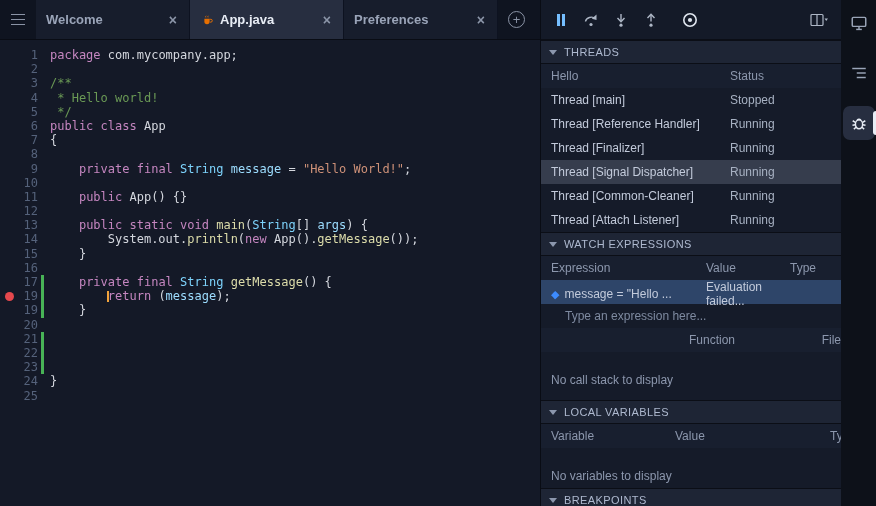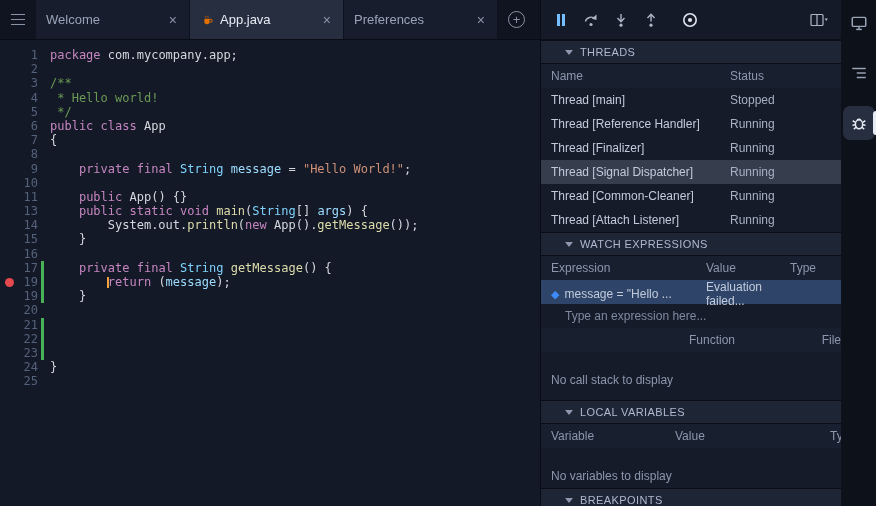--- a/index.html
+++ b/index.html
@@ -11,21 +11,21 @@
     font-size:12px;
   }
   .app { display:flex; width:876px; height:506px; }
 
   
   .editor-pane { width:541px; display:flex; flex-direction:column; border-right:1px solid #090c14; background:#141927; }
   .tab-bar { height:40px; background:#0f1420; display:flex; align-items:stretch; border-bottom:1px solid #090c14; flex-shrink:0; }
   .menu-btn { width:36px; display:flex; align-items:center; justify-content:center; cursor:pointer; }
   .hamb { width:14px; height:1.6px; background:#8a93a5; box-shadow:0 5px 0 #8a93a5, 0 -5px 0 #8a93a5; display:block; }
   .tabs { display:flex; }
-  .tab { width:154px; display:flex; align-items:center; gap:6px; padding:0 10px; background:#171d2c; border-right:1px solid #0d1220; color:#9aa4b8; font-size:13px; cursor:pointer; }
+  .tab { width:154px; display:flex; align-items:center; gap:6px; padding:0 10px; background:#171d2c; border-right:1px solid #0d1220; color:#9aa4b8; font-size:13px; cursor:pointer;font-weight:bold; }
   .tab.active { background:#272e40; color:#e8edf5; }
   .tab-label { flex:1; white-space:nowrap; overflow:hidden; text-overflow:ellipsis; }
   .tab-close { color:#8b95a8; font-size:14px; padding:0 2px; }
   .tab-icon { display:flex; align-items:center; }
   .add-tab { display:flex; align-items:center; padding:0 10px; }
   .add-circle { width:17px; height:17px; border:1.2px solid #8a93a5; border-radius:50%; display:flex; align-items:center; justify-content:center; color:#8a93a5; font-size:13px; line-height:1; cursor:pointer; }
 
   .code-area { flex:1; padding-top:8px; font-family:"DejaVu Sans Mono","Liberation Mono",monospace; font-size:12px; overflow:hidden; }
   .code-row { display:flex; height:14.2px; line-height:14.2px; white-space:pre; }
   .bp { width:18px; display:flex; align-items:center; justify-content:center; flex-shrink:0; }
@@ -39,21 +39,21 @@
   .tk-fg{color:#d4d7de} .tk-lens{color:#76829b}
   .tk-cursor{display:inline-block;width:2px;height:11px;background:#f2a33c;vertical-align:middle;margin:0 -1px;}
 
   
   .debug-pane { width:300px; display:flex; flex-direction:column; background:#151b29; flex-shrink:0; }
   .debug-toolbar { height:40px; display:flex; align-items:center; padding:0 12px; gap:14px; background:#141a28; border-bottom:1px solid #0b0e16; flex-shrink:0; }
   .tbtn { background:none; border:none; padding:0; display:flex; align-items:center; cursor:pointer; }
   .spacer { flex:1; }
 
   .sections { flex:1; overflow:hidden; display:flex; flex-direction:column; }
-  .section-header { height:24px; background:#1e2535; display:flex; align-items:center; padding:0 24px; gap:7px; font-size:11px; letter-spacing:0.4px; color:#aeb9cf; border-top:1px solid #0b0e16; border-bottom:1px solid #0b0e16; cursor:pointer; flex-shrink:0; }
+  .section-header { height:24px; background:#1e2535; display:flex; align-items:center; padding:0 8px; gap:7px; font-size:11px; letter-spacing:0.4px; color:#aeb9cf; border-top:1px solid #0b0e16; border-bottom:1px solid #0b0e16; cursor:pointer; flex-shrink:0; }
   .chev { width:0; height:0; border-left:4px solid transparent; border-right:4px solid transparent; border-top:5px solid #8c97ad; }
   .table-head { display:grid; height:24px; align-items:center; color:#8c97ad; background:#181f2f; padding-left:10px; flex-shrink:0; }
   .prow { display:grid; height:24px; align-items:center; color:#c3cbdb; padding-left:10px; cursor:pointer; flex-shrink:0; }
   .prow .muted { color:#a7b1c2; }
   .prow.sel-gray { background:#363d4d; }
   .prow.sel-blue { background:#2e4569; }
   .grid-threads { grid-template-columns:179px 1fr; }
   .grid-watch { grid-template-columns:155px 84px 1fr; }
   .grid-callstack { grid-template-columns:184px 1fr;text-align:right; }
   .grid-localvars { grid-template-columns:104px 135px 1fr;gap:20px; }
@@ -109,20 +109,21 @@
         <div class="code-row"><span class="bp"></span><span class="ln">2</span><span class="chg"></span><span class="code"></span></div>
         <div class="code-row"><span class="bp"></span><span class="ln">3</span><span class="chg"></span><span class="code"><span class="tk-com">/**</span></span></div>
         <div class="code-row"><span class="bp"></span><span class="ln">4</span><span class="chg"></span><span class="code"><span class="tk-com"> * Hello world!</span></span></div>
         <div class="code-row"><span class="bp"></span><span class="ln">5</span><span class="chg"></span><span class="code"><span class="tk-com"> */</span></span></div>
         <div class="code-row"><span class="bp"></span><span class="ln">6</span><span class="chg"></span><span class="code"><span class="tk-kw">public class</span><span class="tk-fg"> App</span></span></div>
         <div class="code-row"><span class="bp"></span><span class="ln">7</span><span class="chg"></span><span class="code"><span class="tk-fg">{</span></span></div>
         <div class="code-row"><span class="bp"></span><span class="ln">8</span><span class="chg"></span><span class="code"></span></div>
         <div class="code-row"><span class="bp"></span><span class="ln">9</span><span class="chg"></span><span class="code"><span class="tk-fg">    </span><span class="tk-kw">private final </span><span class="tk-type">String</span><span class="tk-fg"> </span><span class="tk-var">message</span><span class="tk-fg"> = </span><span class="tk-str">"Hello World!"</span><span class="tk-fg">;</span></span></div>
         <div class="code-row"><span class="bp"></span><span class="ln">10</span><span class="chg"></span><span class="code"></span></div>
         <div class="code-row"><span class="bp"></span><span class="ln">11</span><span class="chg"></span><span class="code"><span class="tk-fg">    </span><span class="tk-kw">public </span><span class="tk-fg">App</span><span class="tk-fg">() {}</span></span></div>
+        <div class="code-row"><span class="bp"></span><span class="ln">12</span><span class="chg"></span><span class="code"></span></div>
         <div class="code-row"><span class="bp"></span><span class="ln">13</span><span class="chg"></span><span class="code"><span class="tk-fg">    </span><span class="tk-kw">public static void </span><span class="tk-fn">main</span><span class="tk-fg">(</span><span class="tk-type">String</span><span class="tk-fg">[] </span><span class="tk-var">args</span><span class="tk-fg">) {</span></span></div>
         <div class="code-row"><span class="bp"></span><span class="ln">14</span><span class="chg"></span><span class="code"><span class="tk-fg">        </span><span class="tk-fg">System.out.</span><span class="tk-fn">println</span><span class="tk-fg">(</span><span class="tk-kw">new</span><span class="tk-fg"> App().</span><span class="tk-fn">getMessage</span><span class="tk-fg">());</span></span></div>
         <div class="code-row"><span class="bp"></span><span class="ln">15</span><span class="chg"></span><span class="code"><span class="tk-fg">    }</span></span></div>
         <div class="code-row"><span class="bp"></span><span class="ln">16</span><span class="chg"></span><span class="code"></span></div>
         <div class="code-row"><span class="bp"></span><span class="ln">17</span><span class="chg on"></span><span class="code"><span class="tk-fg">    </span><span class="tk-kw">private final </span><span class="tk-type">String</span><span class="tk-fg"> </span><span class="tk-fn">getMessage</span><span class="tk-fg">() {</span></span></div>
         <div class="code-row"><span class="bp"><span class="bp-dot"></span></span><span class="ln">19</span><span class="chg on"></span><span class="code"><span class="tk-fg">        </span><span class="tk-cursor"></span><span class="tk-kw">return</span><span class="tk-fg"> (</span><span class="tk-var">message</span><span class="tk-fg">);</span></span></div>
         <div class="code-row"><span class="bp"></span><span class="ln">19</span><span class="chg on"></span><span class="code"><span class="tk-fg">    }</span></span></div>
         <div class="code-row"><span class="bp"></span><span class="ln">20</span><span class="chg"></span><span class="code"></span></div>
         <div class="code-row"><span class="bp"></span><span class="ln">21</span><span class="chg on"></span><span class="code"></span></div>
         <div class="code-row"><span class="bp"></span><span class="ln">22</span><span class="chg on"></span><span class="code"></span></div>
@@ -178,21 +179,21 @@
     </div>
 
     <div class="sections">
 
       <div>
         <div class="section-header">
           <span class="chev"></span>
           <span class="sec-title">THREADS</span>
         </div>
         <div class="table-head grid-threads">
-            <span class="col">Name</span>
+            <span class="col">Hello</span>
             <span class="col">Status</span>
           </div>
         <div>
             <div class="prow grid-threads">
               <span class="cell">Thread [main]</span>
               <span class="cell muted">Stopped</span>
             </div>
             <div class="prow grid-threads">
               <span class="cell">Thread [Reference Handler]</span>
               <span class="cell muted">Running</span>

